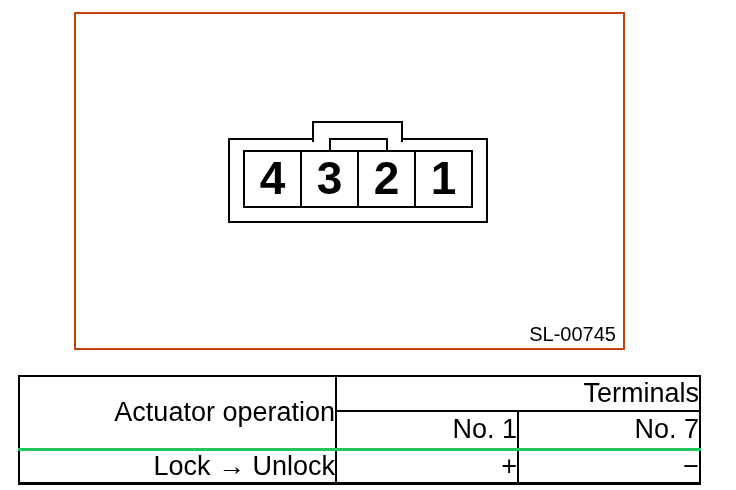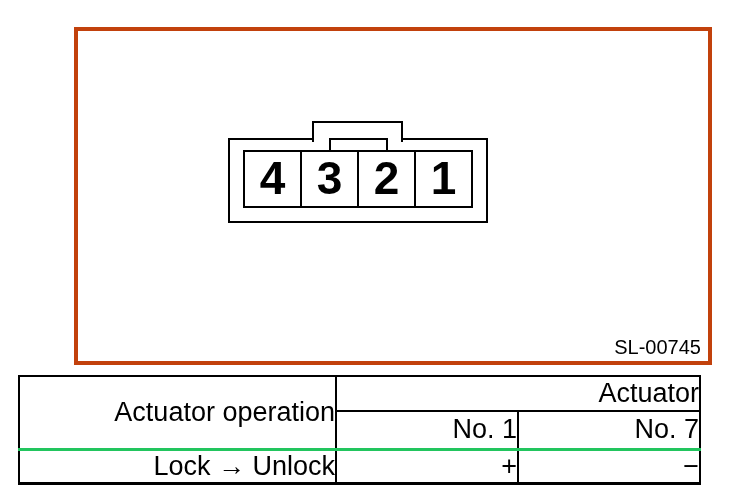--- a/index.html
+++ b/index.html
@@ -11,24 +11,23 @@
     background: #ffffff;
     font-family: "Liberation Sans", sans-serif;
     color: #000000;
     overflow: hidden;
   }
 
   
   .figure-frame {
     position: absolute;
     left: 74px; top: 12px;
-    width: 638px; height: 338px;
-    border: 4px solid #c2410c;
+    width: 551px; height: 338px;
+    border: 2px solid #c2410c;
     background: #ffffff;
-    margin-top: 15px;
   }
 
   
   .connector-body {
     position: absolute;
     left: 228px; top: 138px;
     width: 260px; height: 85px;
     border: 2px solid #000;
     background: #ffffff;
   }
@@ -123,21 +122,21 @@
     </div>
     <div class="terminal-cell">
       <span>1</span>
     </div>
   </div>
 
   <table class="terminals-table">
     <tbody>
         <tr class="hdr-top">
       <td class="col-op" rowspan="2">Actuator operation</td>
-      <td colspan="2">Actuator</td>
+      <td colspan="2">Terminals</td>
     </tr>
     <tr class="hdr-sub">
       <td class="col-t1">No. 1</td>
       <td class="col-t2">No. 7</td>
     </tr>
     <tr class="data-row">
       <td>Lock → Unlock</td>
       <td>+</td>
       <td>−</td>
     </tr>

